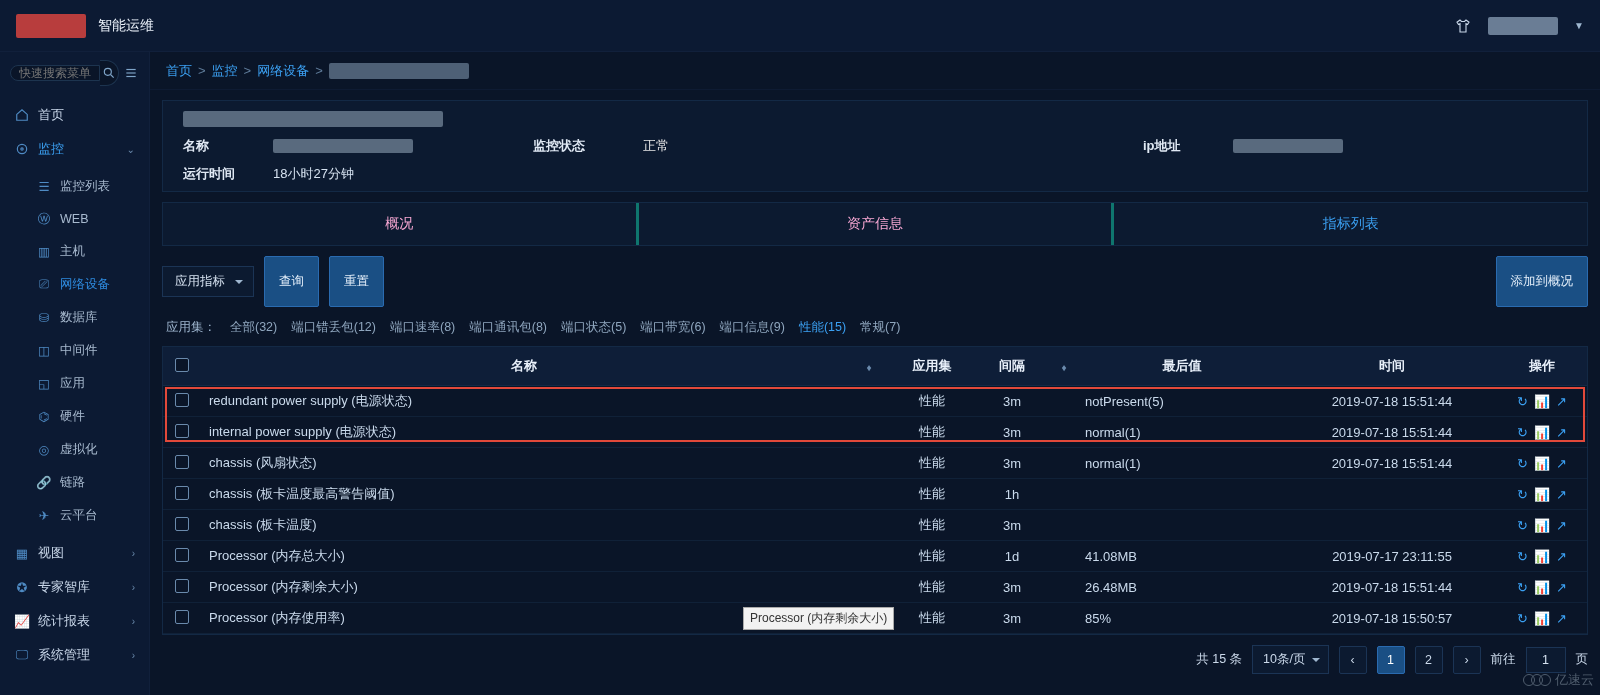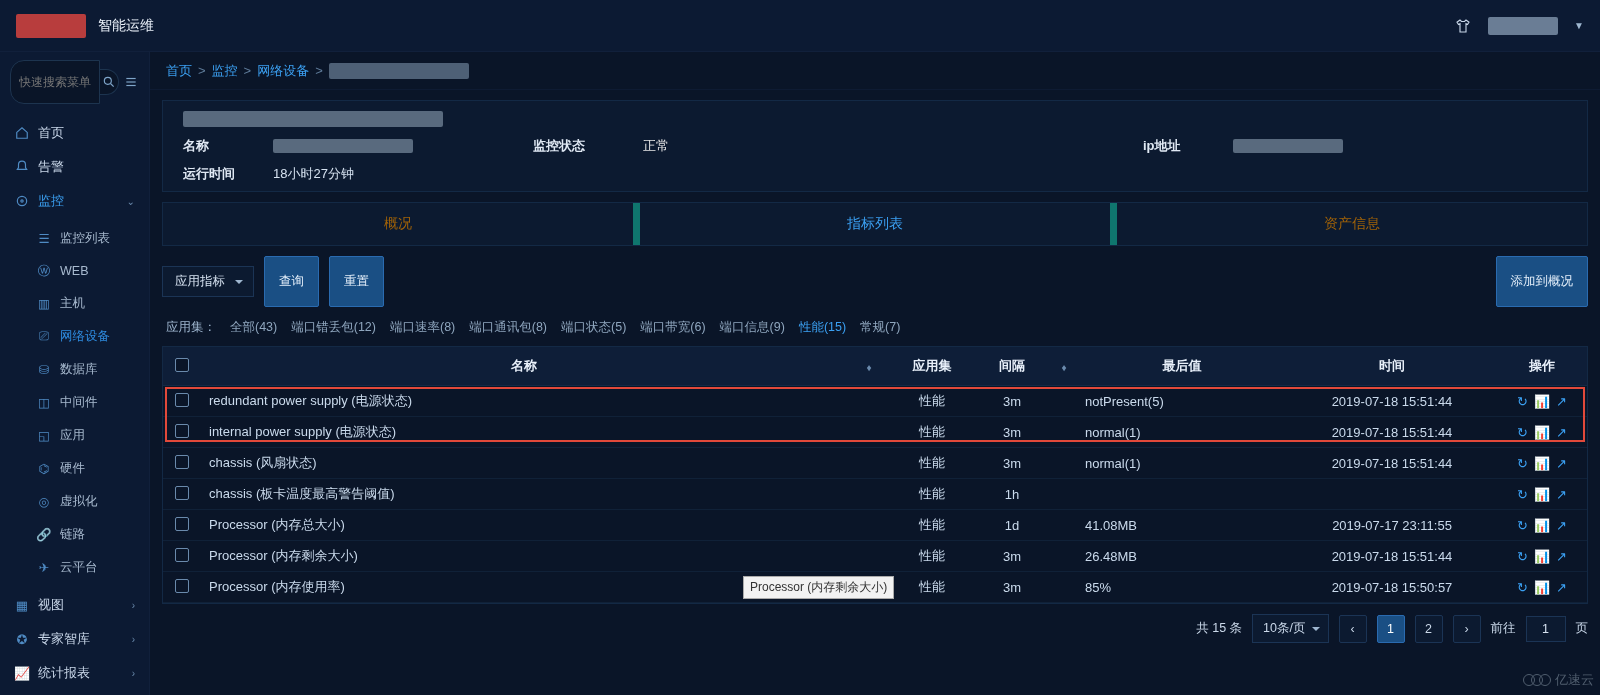--- a/index.html
+++ b/index.html
@@ -44,21 +44,21 @@
     padding: 8px 10px;
     display: flex;
     align-items: center;
     gap: 4px;
   }
   .search-wrap input {
     flex: 1;
     background: #0a1528;
     border: 1px solid #1d344f;
     border-radius: 14px 0 0 14px;
-    height: 44px;
+    height: 16px;
     padding: 0 8px;
     color: #c8d6e8;
     font-size: 12px;
     width: 90px;
   }
   .search-wrap .search-btn {
     width: 26px; height: 26px;
     background: #0a1528;
     border: 1px solid #1d344f;
     border-left: none;
@@ -126,23 +126,23 @@
     margin: 10px 12px 0 12px;
     display: flex;
     border: 1px solid #132945;
     background: #0c1a30;
   }
   .tabs .tab {
     flex: 1;
     text-align: center;
     padding: 12px 0;
     font-size: 14px;
-    color: #a16207;
+    color: #f9a8d4;
     cursor: pointer;
-    border-right: 7px solid #0f766e;
+    border-right: 3px solid #0f766e;
   }
   .tabs .tab:last-child { border-right: none; }
   .tabs .tab.active { color: #3ba0f2; }
 
   
   .filterbar {
     margin: 10px 12px 0 12px;
     display: flex;
     align-items: center;
     gap: 10px;
@@ -357,30 +357,20 @@
       </div>
       <ul class="nav">
         <li>
             <div class="nav-item">
               <span class="nav-icon">
                 <svg width="14" height="14" viewBox="0 0 24 24" fill="none" stroke="currentColor" stroke-width="2">
                   <path d="M3 11l9-8 9 8v10H3z"></path>
                 </svg>
               </span>
               <span>首页</span>
-            </div>
-          </li>
-        <li>
-            <div class="nav-item">
-              <span class="nav-icon">
-                <svg width="14" height="14" viewBox="0 0 24 24" fill="none" stroke="currentColor" stroke-width="2">
-                  <path d="M6 8a6 6 0 1112 0v5l2 3H4l2-3V8z"></path>
-                </svg>
-              </span>
-              <span>告警</span>
             </div>
           </li>
         <li>
           <div class="nav-item top-active">
               <span class="nav-icon">
                 <svg width="14" height="14" viewBox="0 0 24 24" fill="none" stroke="currentColor" stroke-width="2">
                   <circle cx="12" cy="12" r="8"></circle>
                   <circle cx="12" cy="12" r="2"></circle>
                 </svg>
               </span>
@@ -521,35 +511,35 @@
           <div></div>
             <div></div>
             <div></div>
             <div></div>
             <div></div>
         </div>
       </div>
 
       <div class="tabs">
         <div class="tab">概况</div>
+        <div class="tab">资产信息</div>
         <div class="tab active">指标列表</div>
-        <div class="tab">资产信息</div>
       </div>
 
       <div class="filterbar">
         <div class="dropdown">应用指标</div>
         <button class="btn">查询</button>
         <button class="btn">重置</button>
         <button class="btn primary-alt">添加到概况</button>
       </div>
 
       <div class="tag-row">
         <span class="tag-label">应用集：</span>
 
-      <span class="tag">全部(43)</span>
+      <span class="tag">全部(32)</span>
           <span class="tag">端口错丢包(12)</span>
           <span class="tag">端口速率(8)</span>
           <span class="tag">端口通讯包(8)</span>
           <span class="tag">端口状态(5)</span>
           <span class="tag">端口带宽(6)</span>
           <span class="tag">端口信息(9)</span>
           <span class="tag active">性能(15)</span>
           <span class="tag">常规(7)</span>
         </div>
 
@@ -643,20 +633,37 @@
                 <td class="center">
                   <div class="action-icons">
                     <span>↻</span>
                     <span>📊</span>
                     <span>↗</span>
                   </div>
                 </td>
               </tr>
               <tr>
                 <td class="center"><span class="cb"></span></td>
+                <td>chassis (板卡温度)</td>
+                <td></td>
+                <td class="center">性能</td>
+                <td class="center">3m</td>
+                <td></td>
+                <td></td>
+                <td class="center"></td>
+                <td class="center">
+                  <div class="action-icons">
+                    <span>↻</span>
+                    <span>📊</span>
+                    <span>↗</span>
+                  </div>
+                </td>
+              </tr>
+              <tr>
+                <td class="center"><span class="cb"></span></td>
                 <td>Processor (内存总大小)</td>
                 <td></td>
                 <td class="center">性能</td>
                 <td class="center">1d</td>
                 <td></td>
                 <td>41.08MB</td>
                 <td class="center">2019-07-17 23:11:55</td>
                 <td class="center">
                   <div class="action-icons">
                     <span>↻</span>

